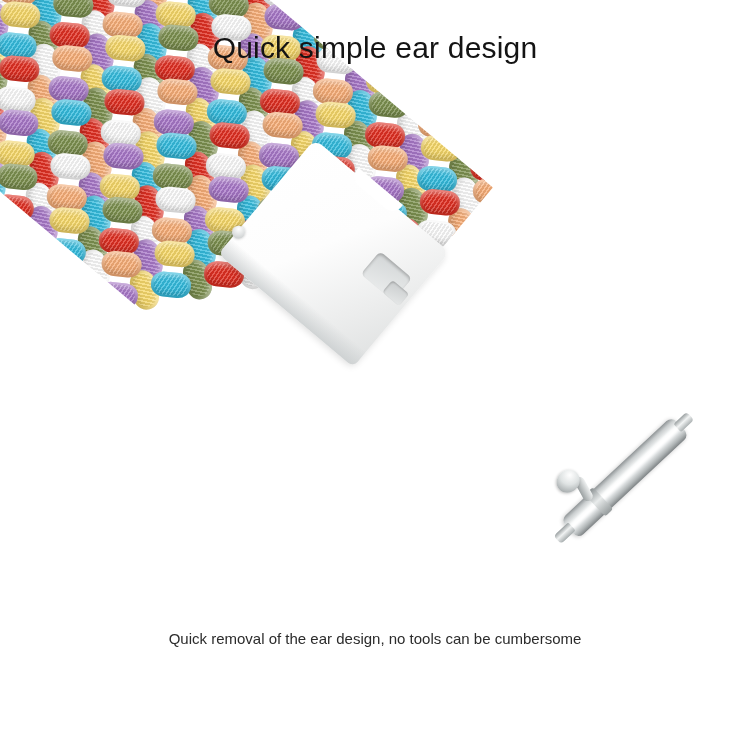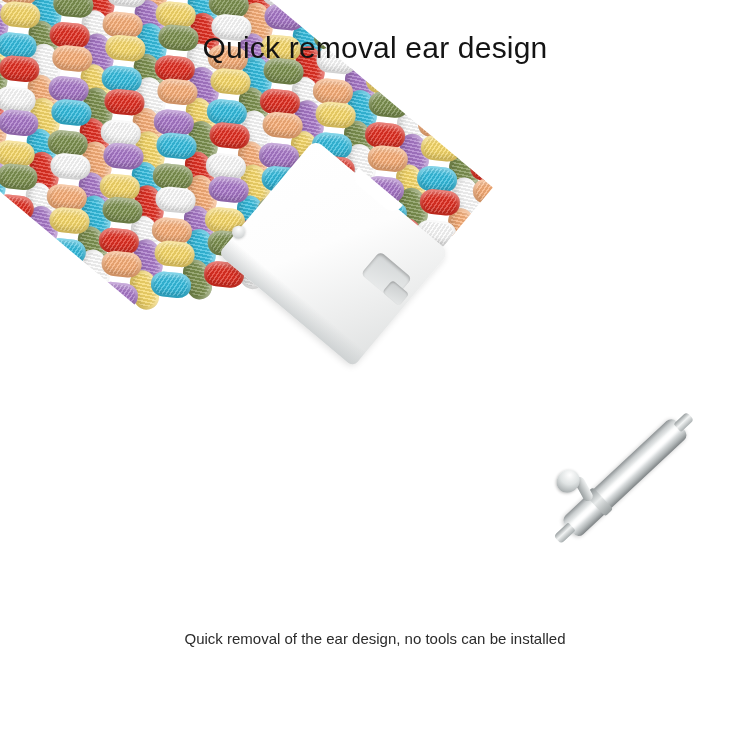--- a/index.html
+++ b/index.html
@@ -350,16 +350,16 @@
       <div class="bar-body"></div>
       <div class="bar-sheen"></div>
       <div class="bar-tip-top"></div>
       <div class="bar-tip-bot"></div>
       <div class="bar-collar"></div>
       <div class="bar-lever-stem"></div>
       <div class="bar-lever-knob"></div>
     </div>
   </div>
 
-  <div class="title">Quick removal ear design</div>
-  <div class="caption">Quick removal of the ear design, no tools can be installed</div>
+  <div class="title">Quick simple ear design</div>
+  <div class="caption">Quick removal of the ear design, no tools can be cumbersome</div>
 
 </div>
 
 </body></html>

